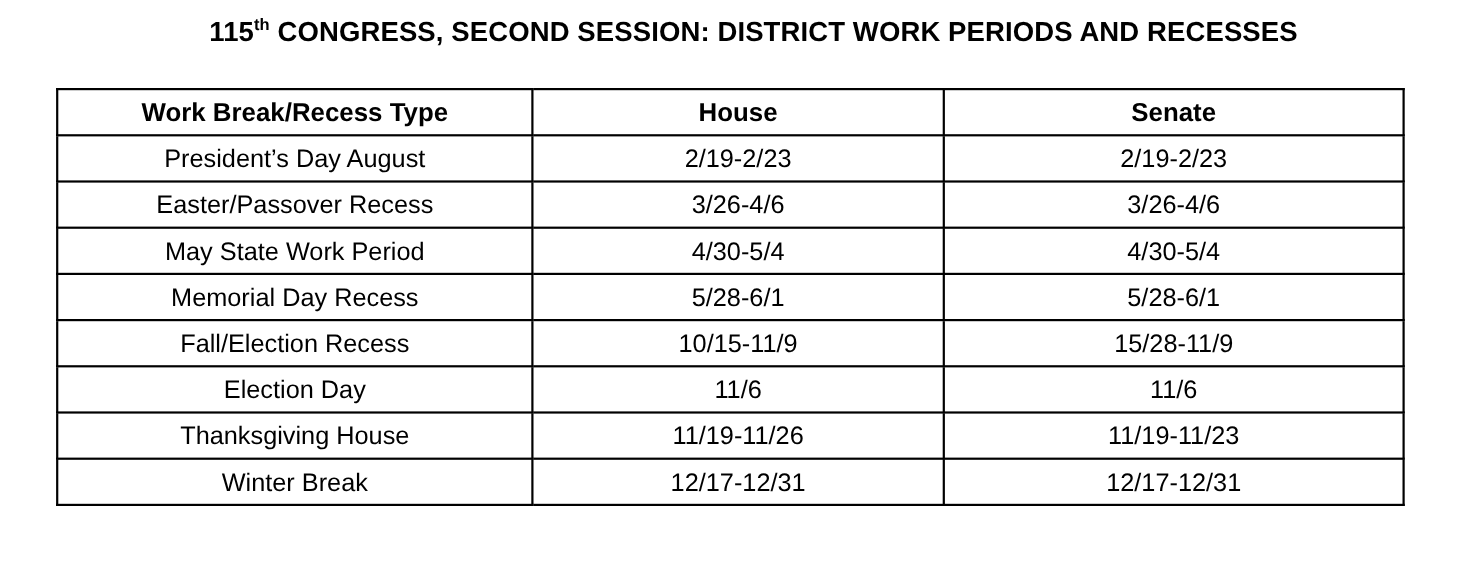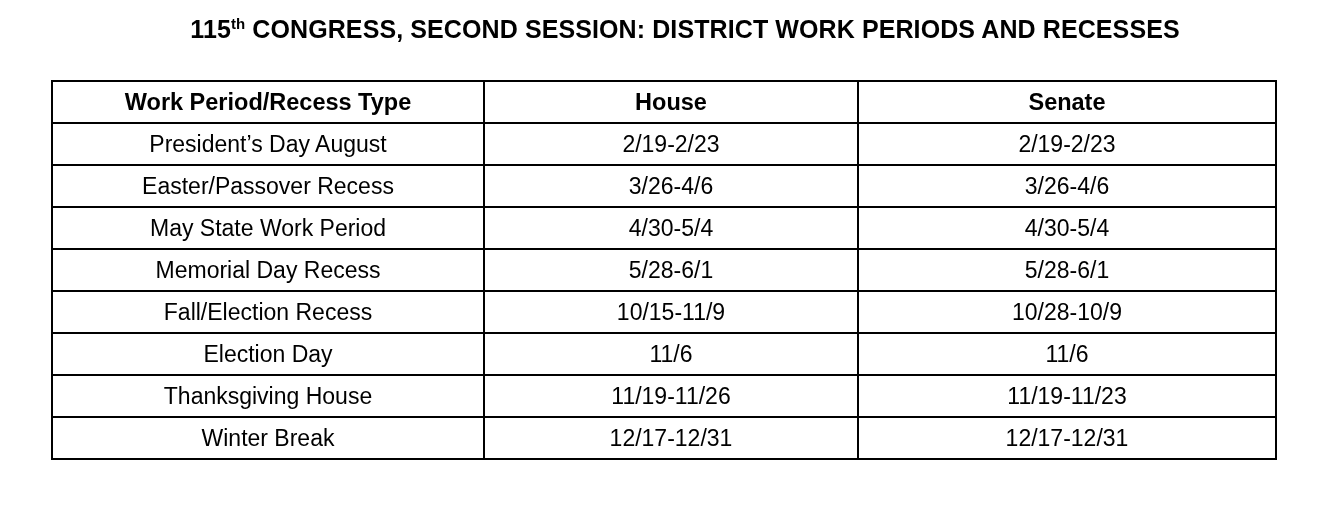--- a/index.html
+++ b/index.html
@@ -77,21 +77,21 @@
   <div class="doc-title"><span>115</span><span class="ordsup">th</span><span> CONGRESS, SECOND SESSION: DISTRICT WORK PERIODS AND RECESSES</span></div>
 
   <table class="schedule-table">
     <colgroup>
       <col class="c-type">
       <col class="c-house">
       <col class="c-sen">
     </colgroup>
     <thead>
       <tr>
-        <th>Work Period/Recess Type</th>
+        <th>Work Break/Recess Type</th>
         <th>House</th>
         <th>Senate</th>
       </tr>
     </thead>
     <tbody>
       <tr>
         <td>President’s Day August</td>
         <td>2/19-2/23</td>
         <td>2/19-2/23</td>
       </tr>
@@ -106,21 +106,21 @@
         <td>4/30-5/4</td>
       </tr>
       <tr>
         <td>Memorial Day Recess</td>
         <td>5/28-6/1</td>
         <td>5/28-6/1</td>
       </tr>
       <tr>
         <td>Fall/Election Recess</td>
         <td>10/15-11/9</td>
-        <td>10/28-10/9</td>
+        <td>15/28-11/9</td>
       </tr>
       <tr>
         <td>Election Day</td>
         <td>11/6</td>
         <td>11/6</td>
       </tr>
       <tr>
         <td>Thanksgiving House</td>
         <td>11/19-11/26</td>
         <td>11/19-11/23</td>

